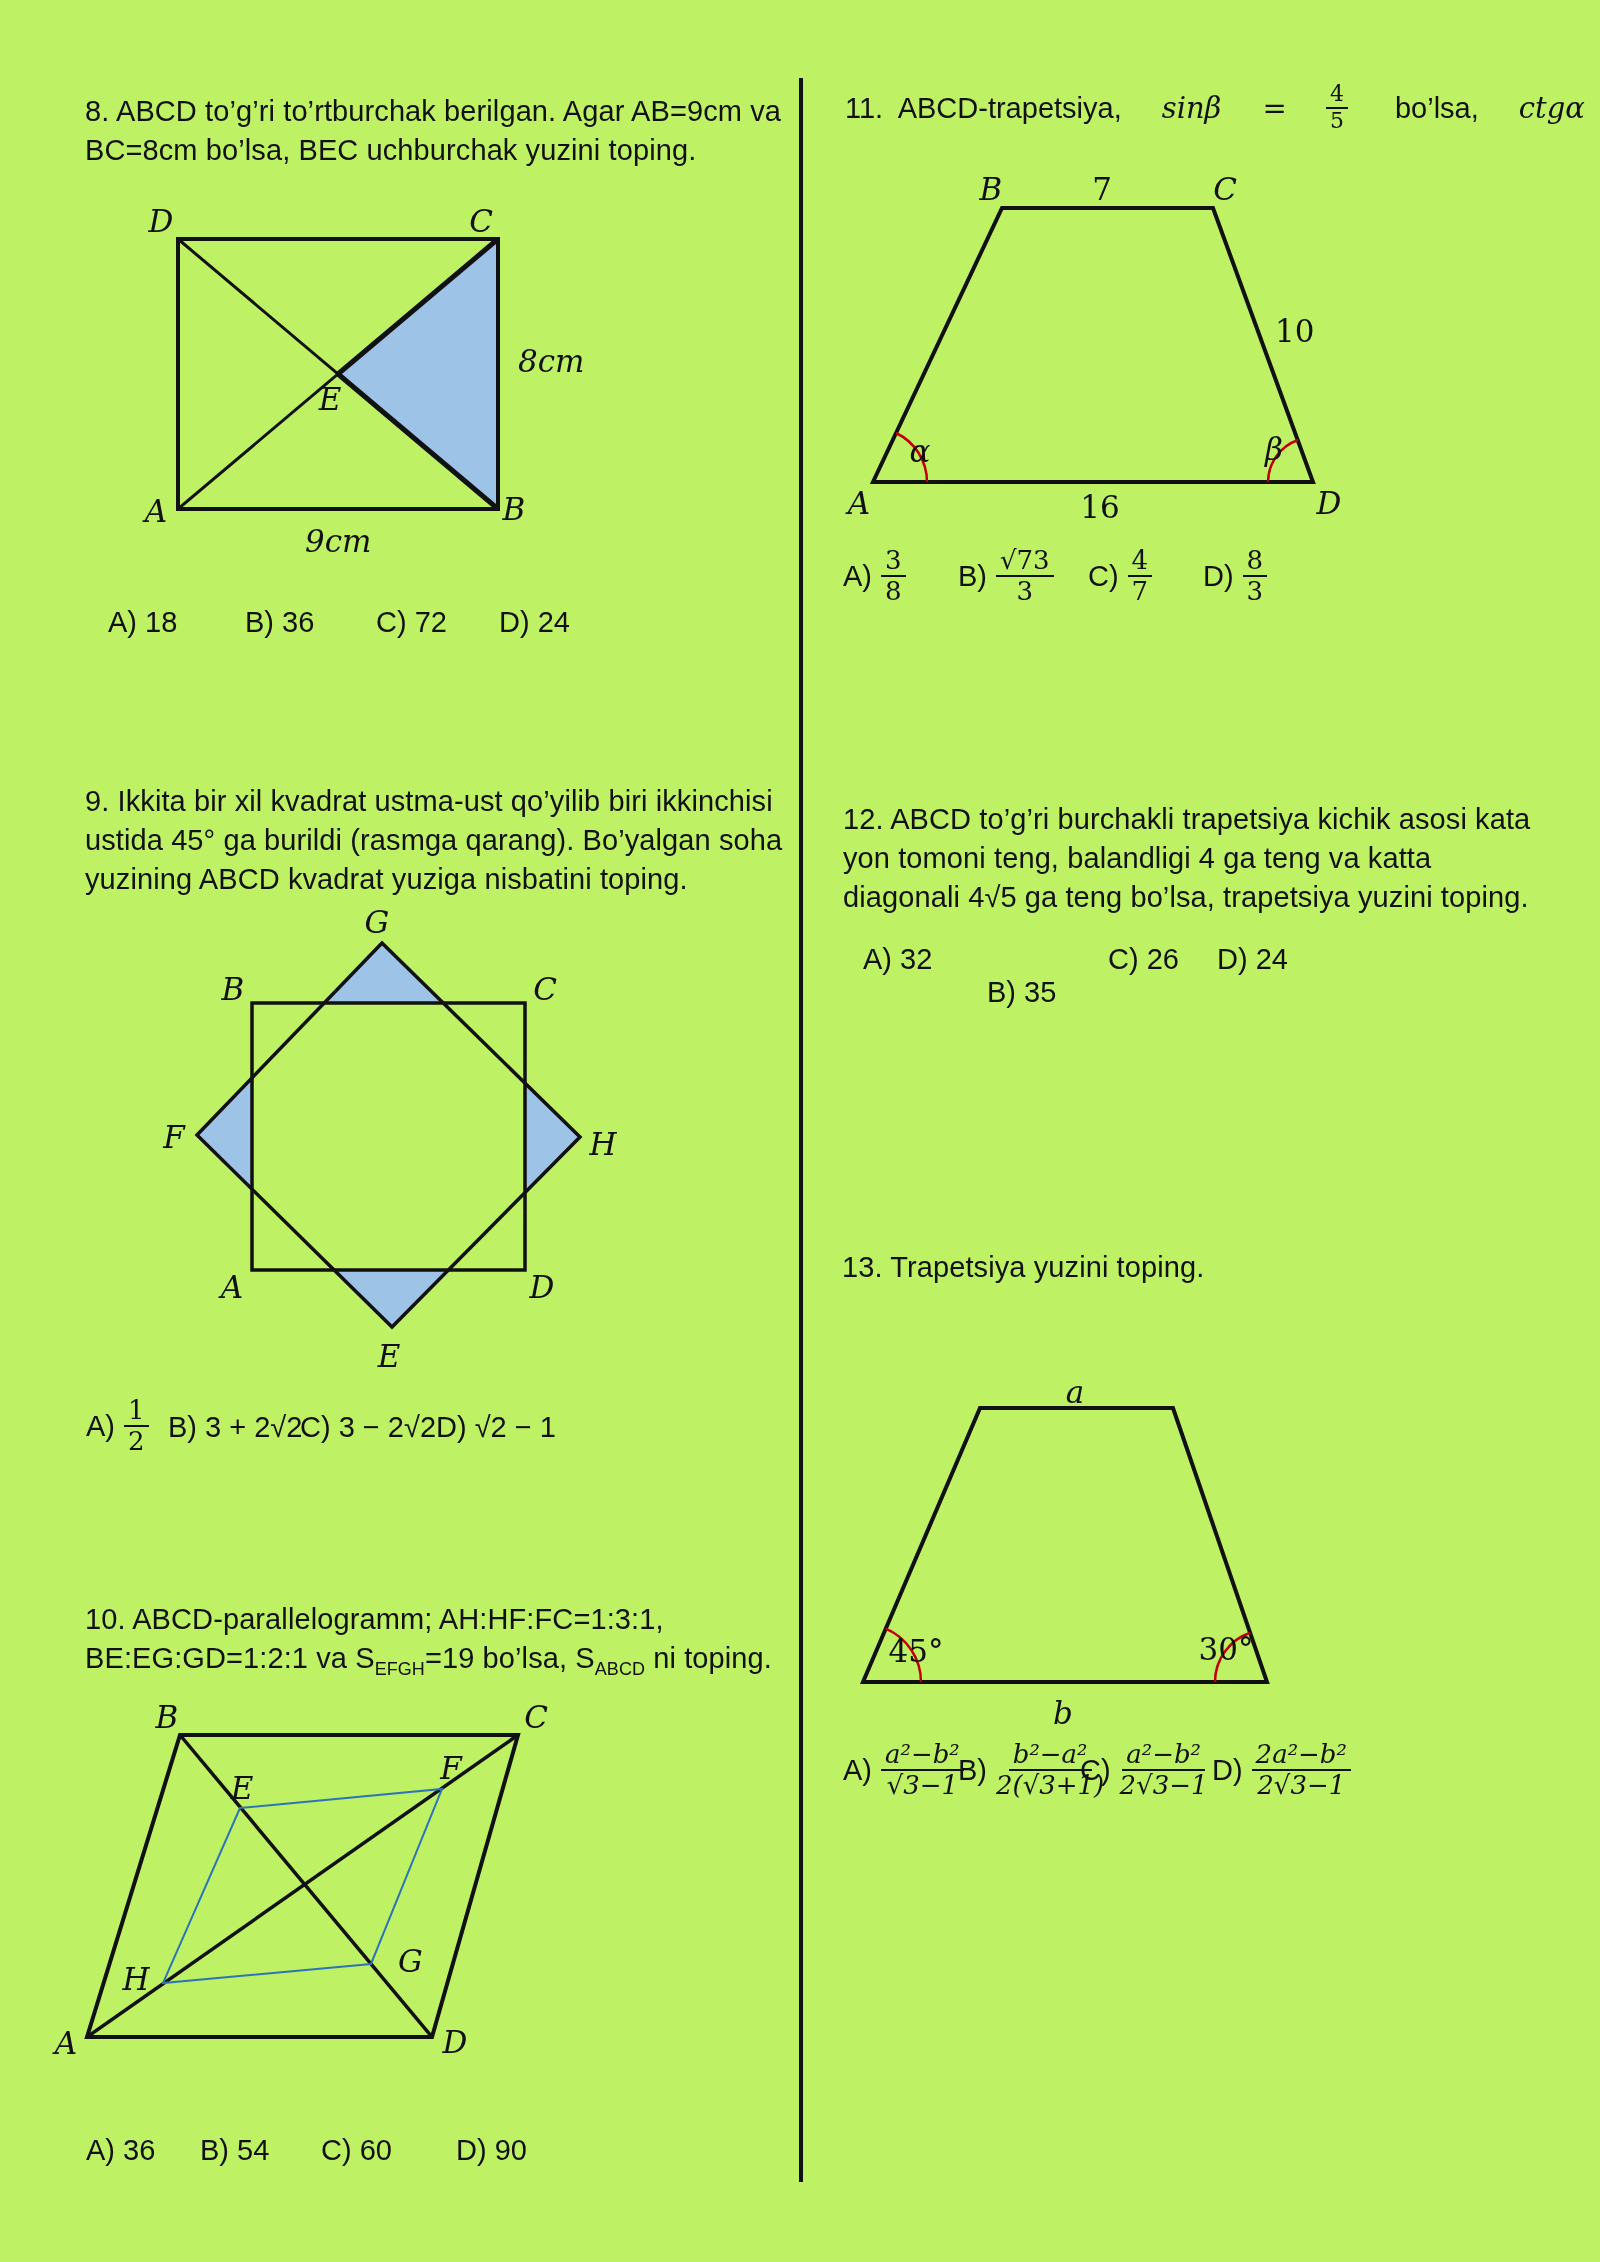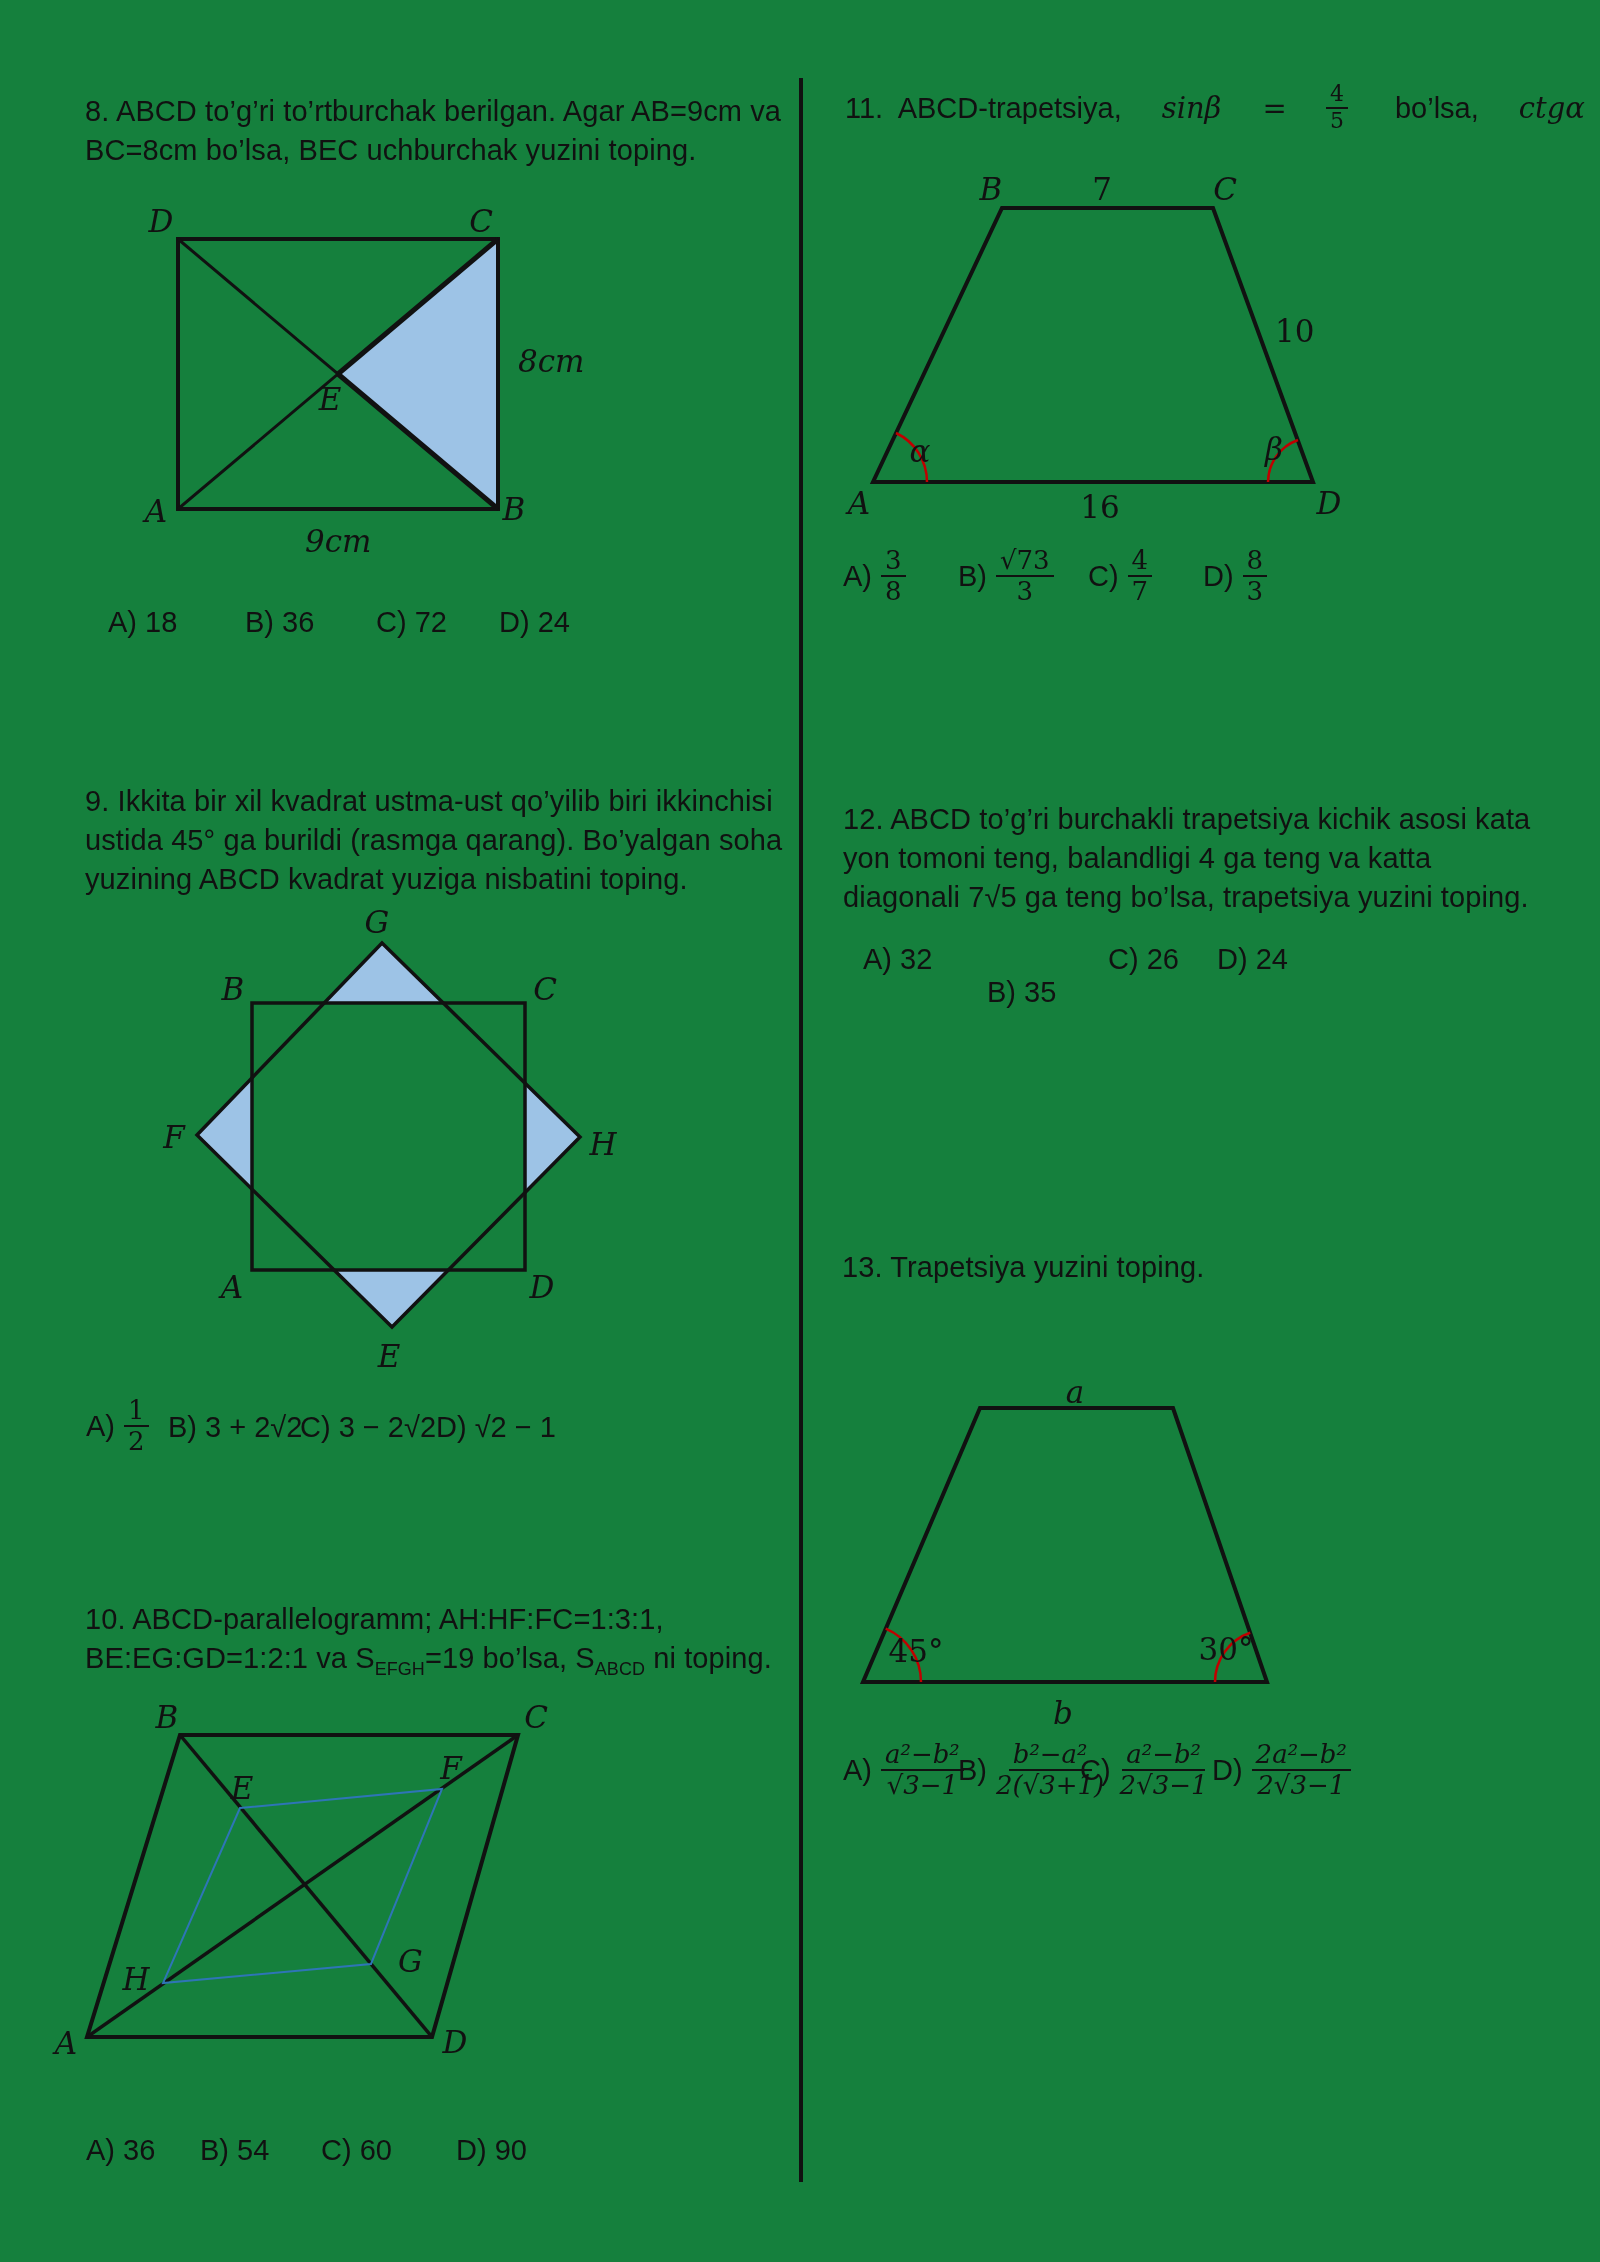--- a/index.html
+++ b/index.html
@@ -1,16 +1,16 @@
 <!DOCTYPE html>
 <html><head>
 <meta charset="utf-8">
 <style>
   html,body { margin:0; padding:0; background:#ffffff; }
-  .page { position:relative; width:1600px; height:2262px; background:#15803d;
+  .page { position:relative; width:1600px; height:2262px; background:#bef264;
           font-family:"Liberation Sans",sans-serif; color:#111; overflow:hidden; }
   .abs { position:absolute; }
   .ptext { font-size:29px; line-height:39px; letter-spacing:0.1px; white-space:nowrap; }
   .ansopt { position:absolute; font-size:29px; white-space:nowrap; }
   .fracopt { position:absolute; display:flex; align-items:center; gap:9px; font-size:29px; }
   .frac { display:inline-flex; flex-direction:column; align-items:center;
           font-family:"DejaVu Serif",serif; font-size:26px; line-height:1.12; }
   .frac .fnum { border-bottom:2px solid #111; padding:0 4px; }
   .frac.it { font-style:italic; }
   .mathit { font-family:"DejaVu Serif",serif; font-style:italic; }
@@ -160,21 +160,21 @@
     <span>D)</span>
     <span class="frac">
       <span class="fnum">8</span>
       <span class="fden">3</span>
     </span>
   </div>
 
   <div class="abs ptext" style="left:843px;top:800px;">
     <div>12. ABCD to’g’ri burchakli trapetsiya kichik asosi kata</div>
     <div>yon tomoni teng, balandligi 4 ga teng va katta</div>
-    <div>diagonali 7√5 ga teng bo’lsa, trapetsiya yuzini toping.</div>
+    <div>diagonali 4√5 ga teng bo’lsa, trapetsiya yuzini toping.</div>
   </div>
 
   <span class="ansopt" style="left:863px;top:943px;">A) 32</span>
   <span class="ansopt" style="left:987px;top:976px;">B) 35</span>
   <span class="ansopt" style="left:1108px;top:943px;">C) 26</span>
   <span class="ansopt" style="left:1217px;top:943px;">D) 24</span>
 
   <div class="abs ptext" style="left:842px;top:1248px;">
     <div>13. Trapetsiya yuzini toping.</div>
   </div>

